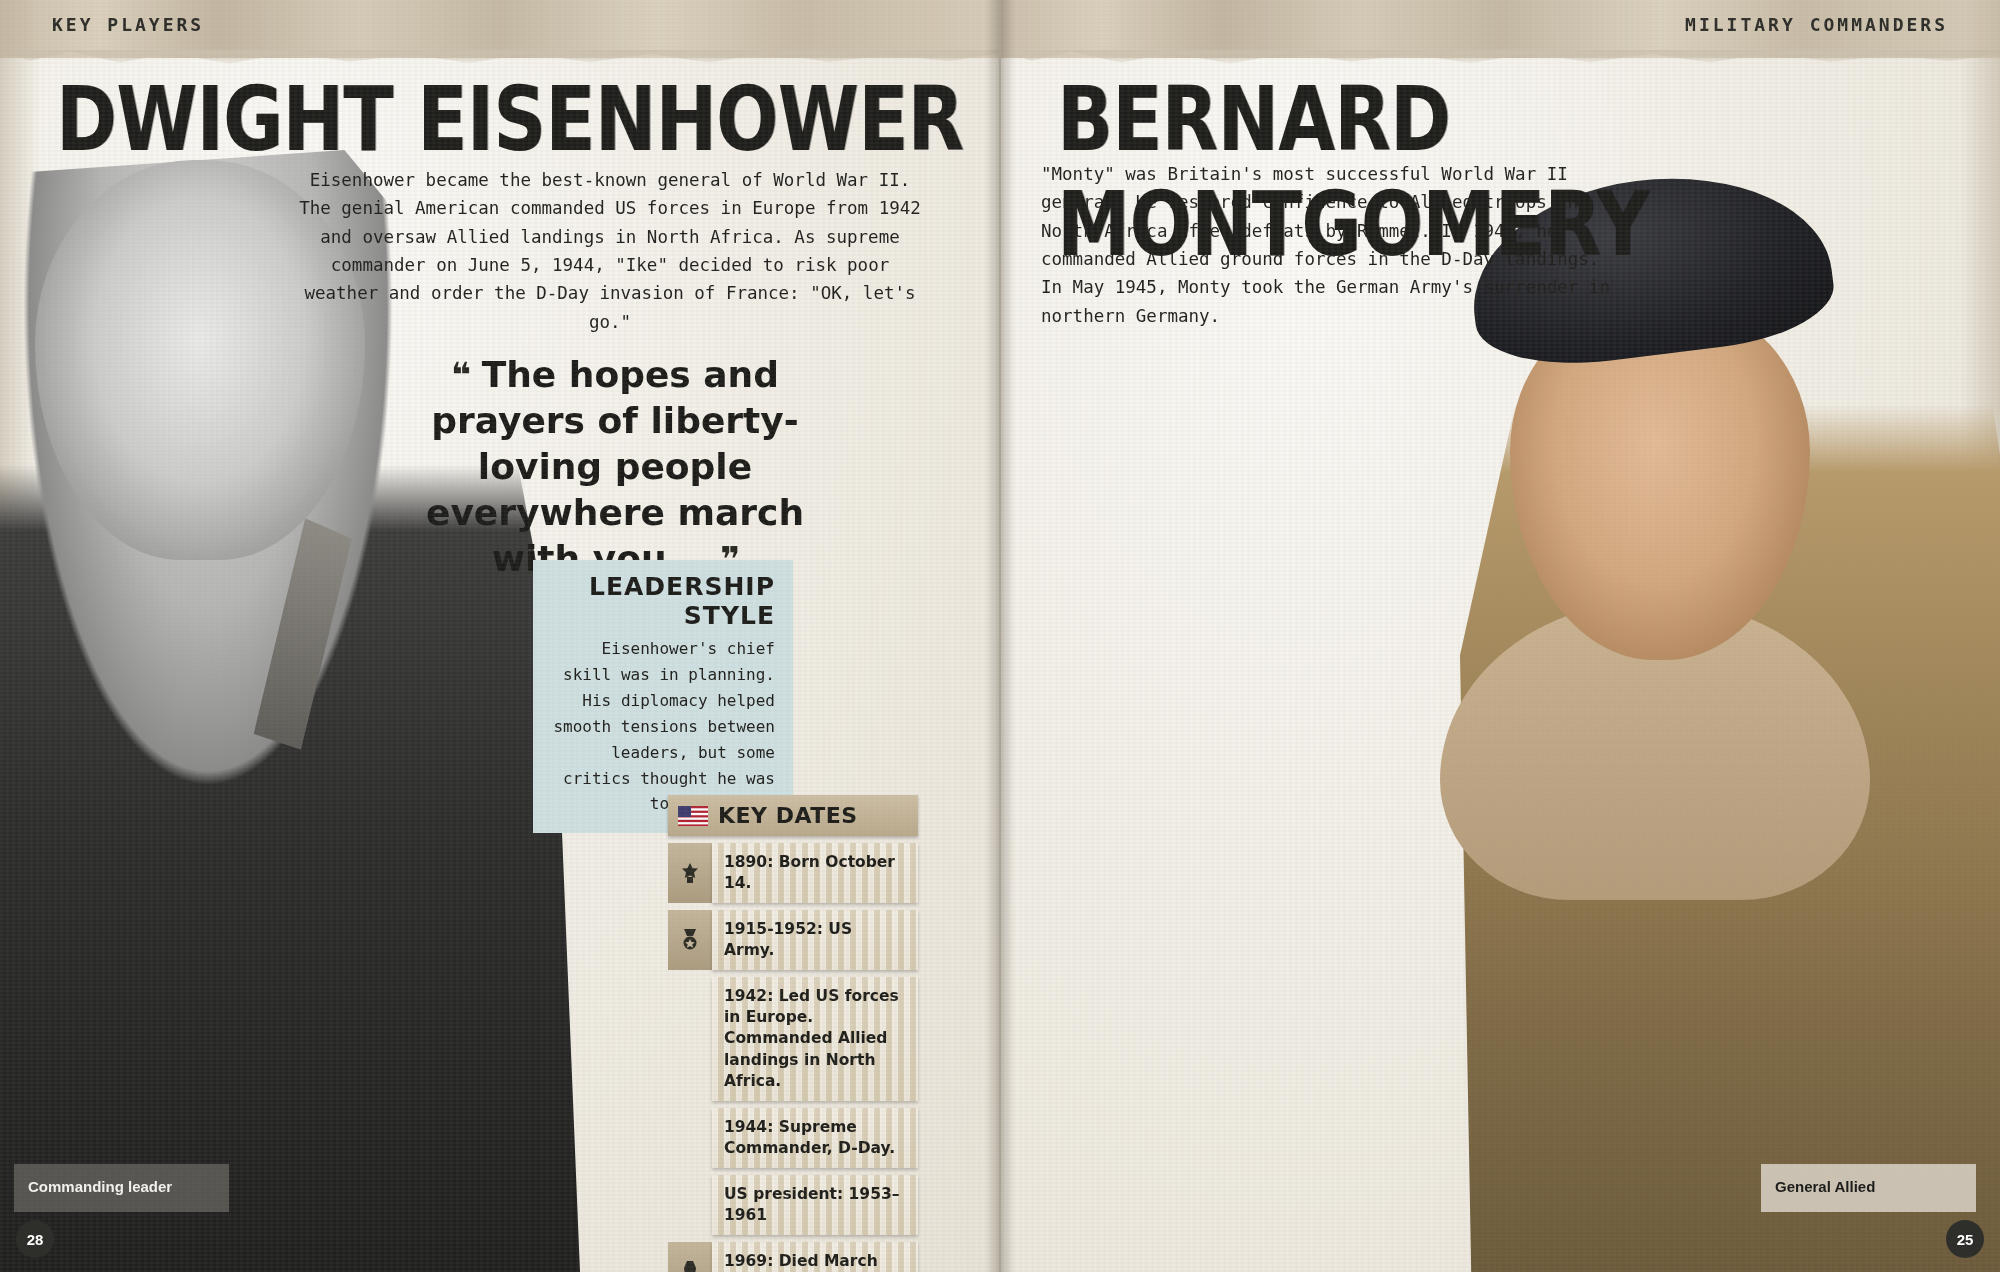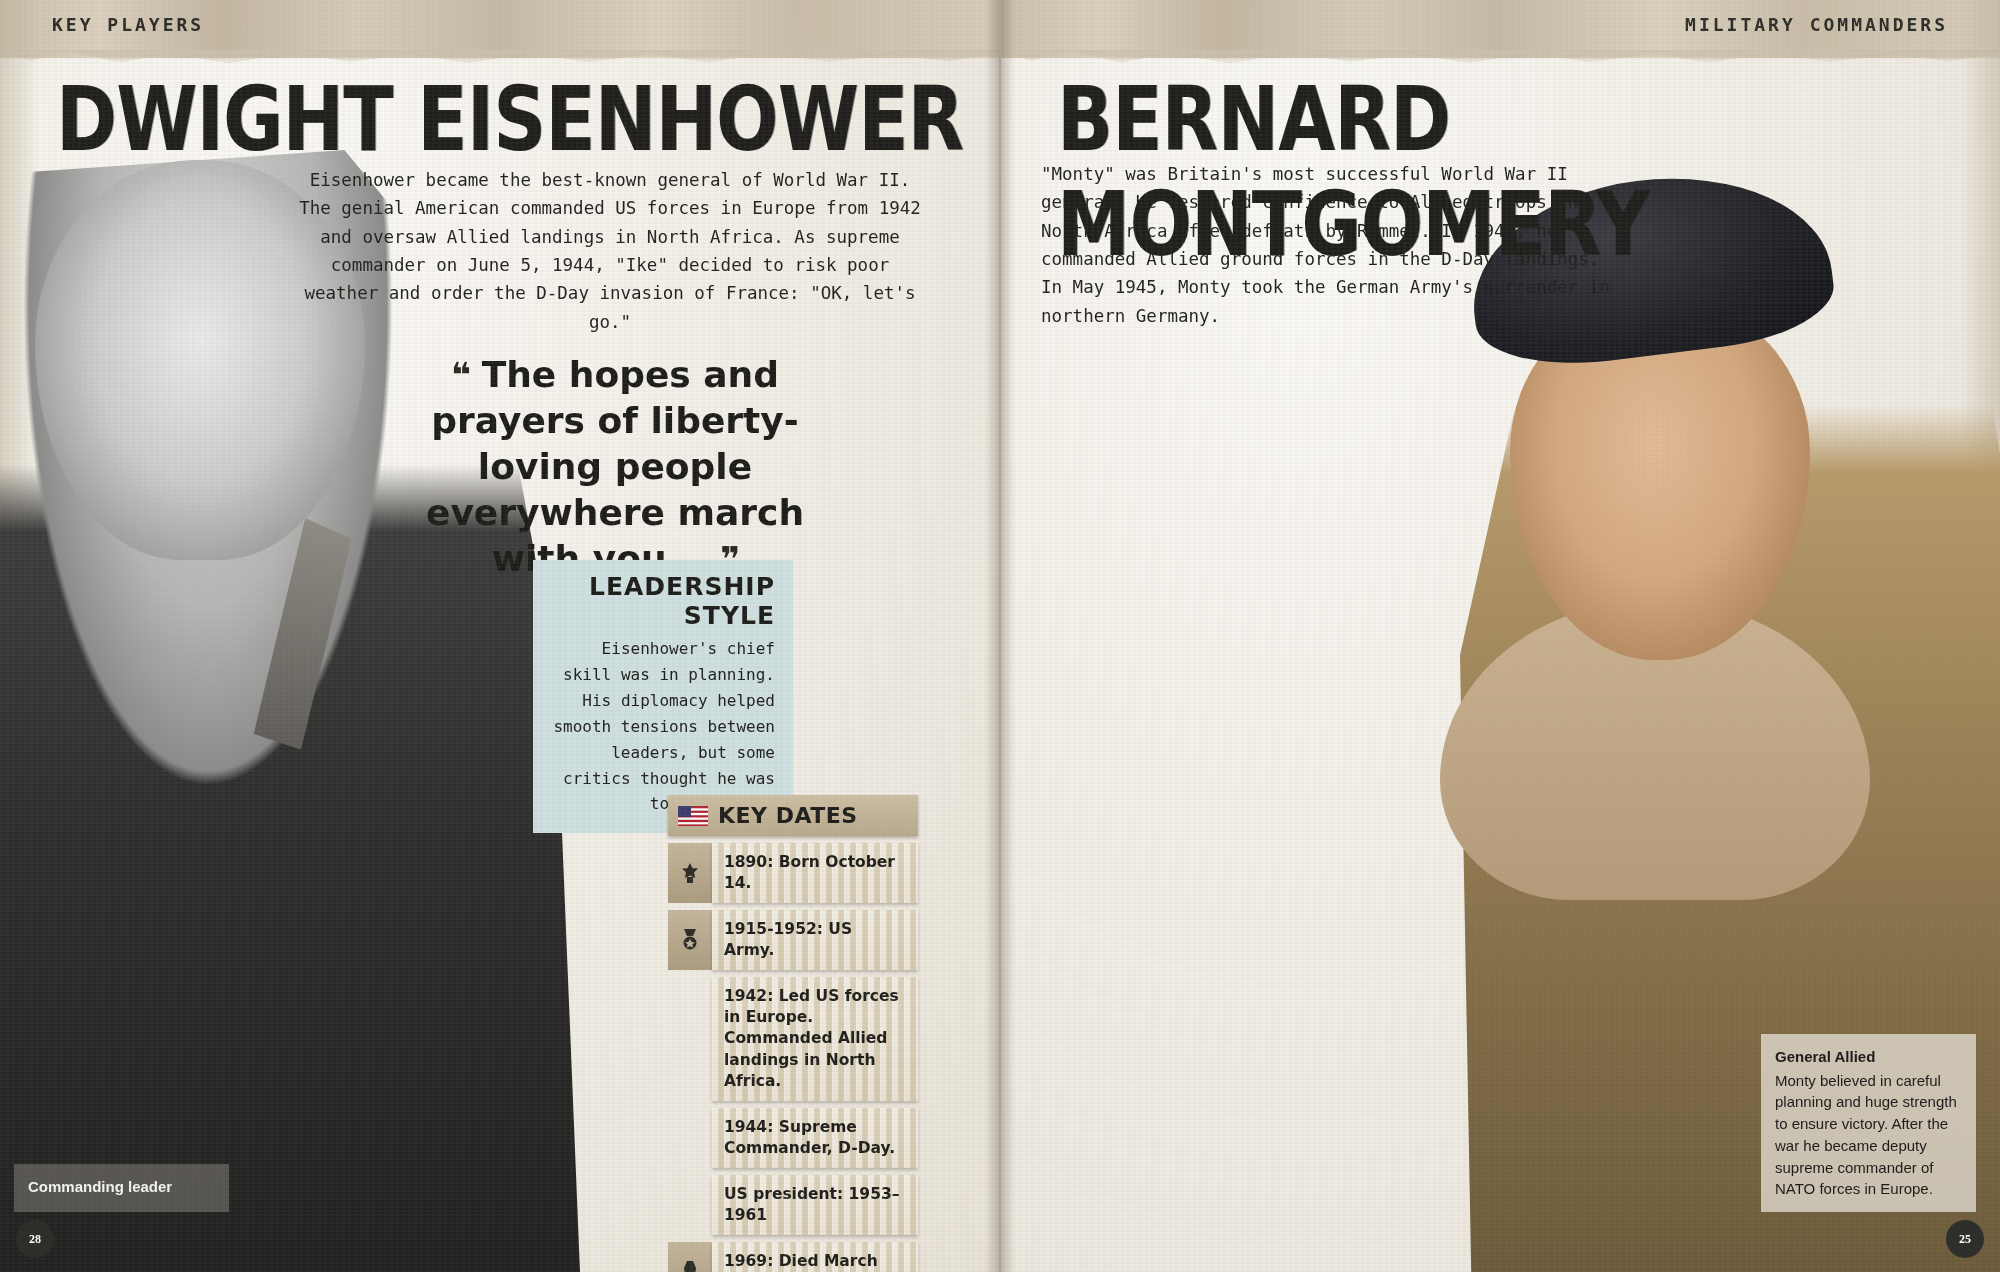--- a/index.html
+++ b/index.html
@@ -251,22 +251,22 @@
   .caption.r { color: #1d1d1b; background: rgba(224,218,206,0.80); }
   .caption b { display: block; font-weight: 700; margin-bottom: 2px; }
   .caption.l { left: 14px; bottom: 60px; }
   .caption.r { right: 24px; bottom: 60px; }
 
   .folio {
     position: absolute; bottom: 14px;
     width: 38px; height: 38px; border-radius: 50%;
     background: #2e2e2b; color: #fff;
     display: flex; align-items: center; justify-content: center;
-    font-family: Liberation Serif, serif;
-    font-size: 12px; font-weight: 700;
+    font-family: Liberation Sans, sans-serif;
+    font-size: 15px; font-weight: 700;
     z-index: 9;
   }
   .folio.l { left: 16px; }
   .folio.r { right: 16px; }
 </style>
 </head>
 <body>
 
 <div class="spread">
 
@@ -368,21 +368,20 @@
     <div class="beret-r"></div>
 
     <div class="runhead r">MILITARY COMMANDERS</div>
 
     <h1 class="title r">BERNARD MONTGOMERY</h1>
 
     <div class="intro r">"Monty" was Britain's most successful World War II general. He restored confidence to Allied troops in North Africa after defeats by Rommel. In 1944, he commanded Allied ground forces in the D-Day landings. In May 1945, Monty took the German Army's surrender in northern Germany.</div>
 
     <div class="caption r">
       <b>General Allied</b>
-      <span>Monty believed in careful planning and huge strength to ensure victory. After the war he became deputy supreme commander of NATO forces in Europe.</span>
     </div>
 
     <div class="folio r">25</div>
     <div class="grain"></div>
   </div>
 
   <div class="gutter"></div>
 </div>
 
 </body></html>

